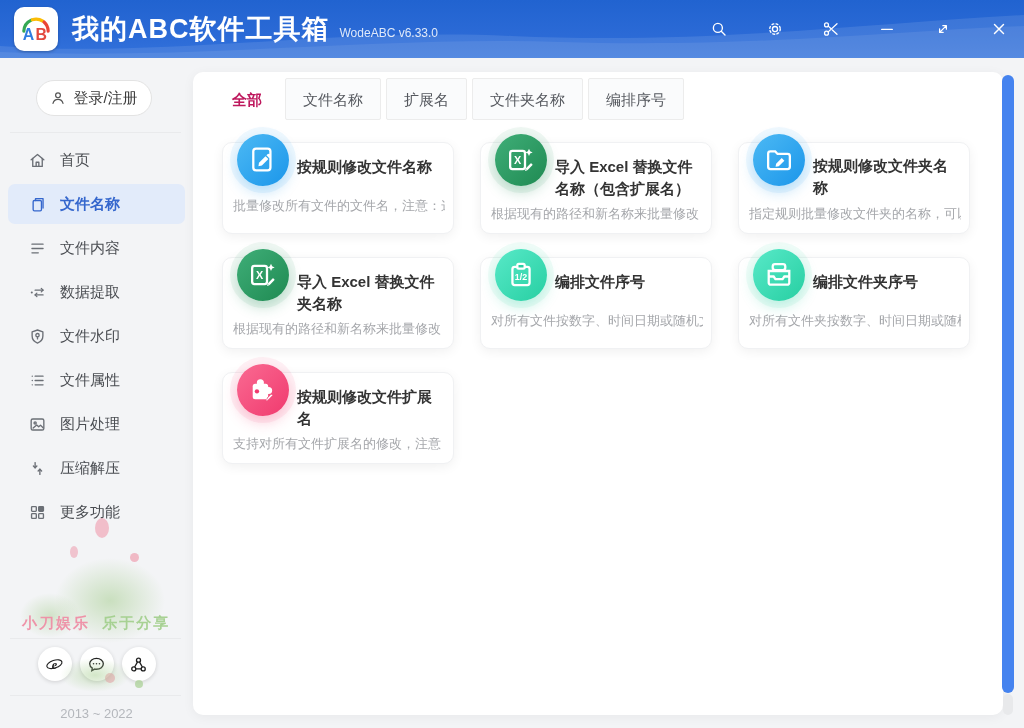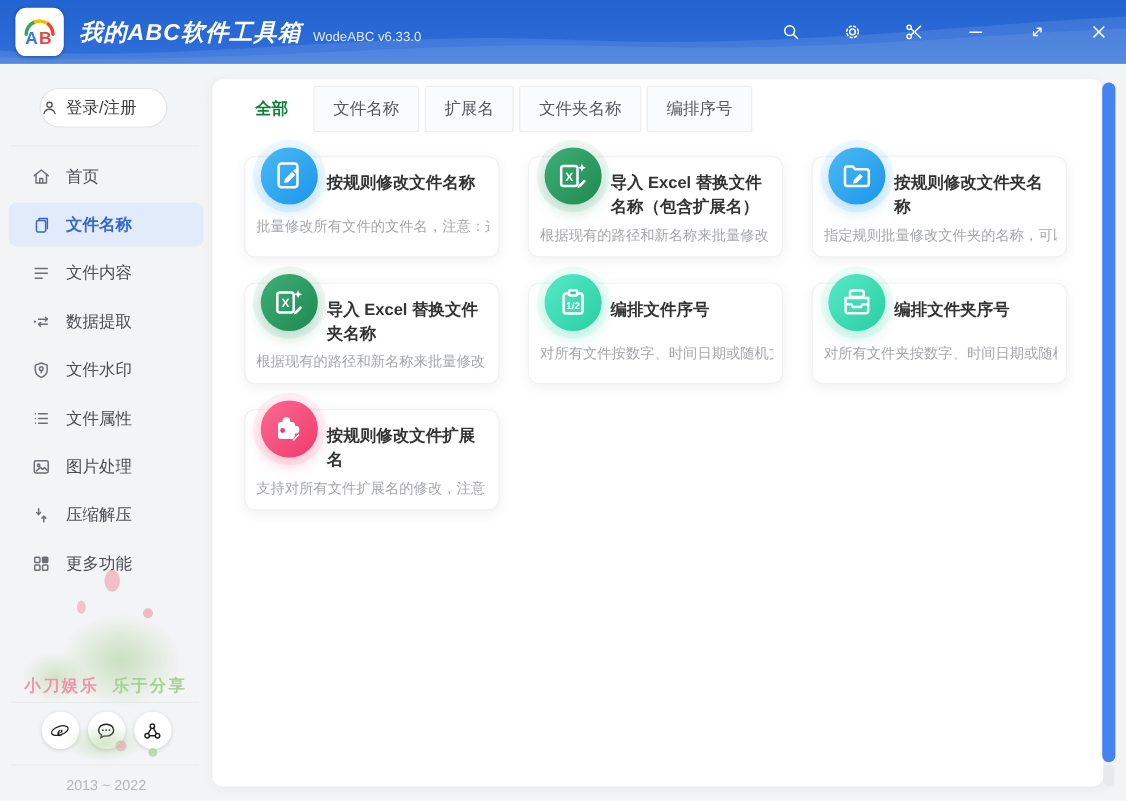--- a/index.html
+++ b/index.html
@@ -6,30 +6,30 @@
   body{font-family:"Liberation Sans","DejaVu Sans",sans-serif;-webkit-font-smoothing:antialiased;}
   #app{position:relative;width:1024px;height:728px;background:#f3f4f6;overflow:hidden;}
 
   
   .titlebar{position:absolute;left:0;top:0;width:1024px;height:58px;
     background:linear-gradient(180deg,#2163d0 0%,#2b6ad6 60%,#3372dc 100%);overflow:hidden;}
   .titlebar .wave{position:absolute;left:0;bottom:0;width:100%;height:58px;}
   .tb-inner{position:absolute;inset:0;display:flex;align-items:center;z-index:2;}
   .logo{width:44px;height:44px;margin-left:14px;background:#fff;border-radius:10px;
     display:flex;align-items:center;justify-content:center;box-shadow:0 1px 3px rgba(0,0,0,.25);}
-  .app-title{margin-left:14px;color:#fff;font-size:21px;font-weight:bold;letter-spacing:1px;font-style:italic;}
+  .app-title{margin-left:14px;color:#fff;font-size:27px;font-weight:bold;letter-spacing:1px;}
   .app-version{margin-left:10px;color:rgba(255,255,255,.85);font-size:12px;position:relative;top:4px;}
   .tb-actions{margin-left:auto;margin-right:16px;display:flex;gap:38px;align-items:center;}
   .tb-btn{width:18px;height:18px;cursor:pointer;display:block;}
   .tb-btn svg{width:18px;height:18px;display:block;}
 
   
   .sidebar{position:absolute;left:0;top:58px;width:193px;bottom:0;}
   .login-btn{position:absolute;left:36px;top:22px;width:116px;height:36px;background:#fff;
-    border:1px solid #e3e3e3;border-radius:18px;display:flex;align-items:center;
+    border:1px solid #e3e3e3;border-radius:18px;display:flex;align-items:center;justify-content:center;
     gap:7px;font-size:15px;color:#3a3a3a;cursor:pointer;box-sizing:border-box;}
   .login-btn svg{width:16px;height:16px;}
   .sdivider{position:absolute;left:10px;right:12px;height:1px;background:#e9eaec;}
   .smenu{position:absolute;left:8px;right:8px;top:82px;}
   .sitem{height:40px;margin-bottom:4px;border-radius:7px;display:flex;align-items:center;
     padding-left:20px;cursor:pointer;color:#4a4d52;font-size:15px;text-align:right;}
   .sitem .sicon{width:19px;height:19px;margin-right:13px;color:#6b6f76;flex:none;}
   .sitem .sicon svg{width:19px;height:19px;display:block;}
   .sitem.active{background:#e2ebfa;color:#3567cd;font-weight:bold;}
   .sitem.active .sicon{color:#3567cd;}
@@ -274,21 +274,21 @@
           </svg>
         </span>
     </div>
 
     <div class="sdivider" style="top:637px"></div>
     <div class="copyright">2013 ~ 2022</div>
   </div>
 
   <div class="panel">
     <div class="tabs" id="tabs">
-        <div class="tab active" style="color: #15803d;">全部</div>
+        <div class="tab active" style="color: #be185d;">全部</div>
         <div class="tab">文件名称</div>
         <div class="tab">扩展名</div>
         <div class="tab">文件夹名称</div>
         <div class="tab">编排序号</div>
       </div>
     <div class="cards" id="cards">
         <div class="card" style="left: 29px; top: 70px;">
           <div class="cicon" style="background:linear-gradient(135deg,#4cb9f4,#1b96ea);box-shadow:0 6px 14px #1b96ea44, 0 0 0 7px #1b96ea12">
             <svg viewBox="0 0 28 28">
               <rect x="5.5" y="4" width="15" height="19" rx="2.4" fill="none" stroke="#fff" stroke-width="2"></rect>
@@ -307,21 +307,21 @@
               <path d="M21 4.2 l1 2.2 2.2 1 -2.2 1 -1 2.2 -1 -2.2 -2.2 -1 2.2 -1 Z" fill="#fff"></path>
               <g transform="rotate(45 20.5 20.5)">
                 <rect x="19.4" y="16.2" width="2.2" height="6.6" rx="0.6" fill="#fff"></rect>
                 <path d="M19.4 22.8 h2.2 l-1.1 2 Z" fill="#fff"></path>
               </g>
             </svg>
           </div>
           <div class="ctitle">导入 Excel 替换文件名称（包含扩展名）</div>
           <div class="cdesc">根据现有的路径和新名称来批量修改，</div>
         </div>
-        <div class="card" style="left: 545px; top: 70px;">
+        <div class="card" style="left: 545px; top: 70px; font-family: Liberation Serif, serif;">
           <div class="cicon" style="background:linear-gradient(135deg,#4cb9f4,#1b96ea);box-shadow:0 6px 14px #1b96ea44, 0 0 0 7px #1b96ea12">
             <svg viewBox="0 0 28 28">
               <path d="M4.5 8.5 a2 2 0 0 1 2 -2 h4.2 l2 2.2 h8.8 a2 2 0 0 1 2 2 v9.3 a2 2 0 0 1 -2 2 H6.5 a2 2 0 0 1 -2 -2 Z" fill="none" stroke="#fff" stroke-width="2"></path>
               <path d="M11.5 17.2 L16.4 12.3 L18.7 14.6 L13.8 19.5 L11 20 Z" fill="#fff"></path>
             </svg>
           </div>
           <div class="ctitle">按规则修改文件夹名称</div>
           <div class="cdesc">指定规则批量修改文件夹的名称，可以</div>
         </div>
         <div class="card" style="left: 29px; top: 185px;">

